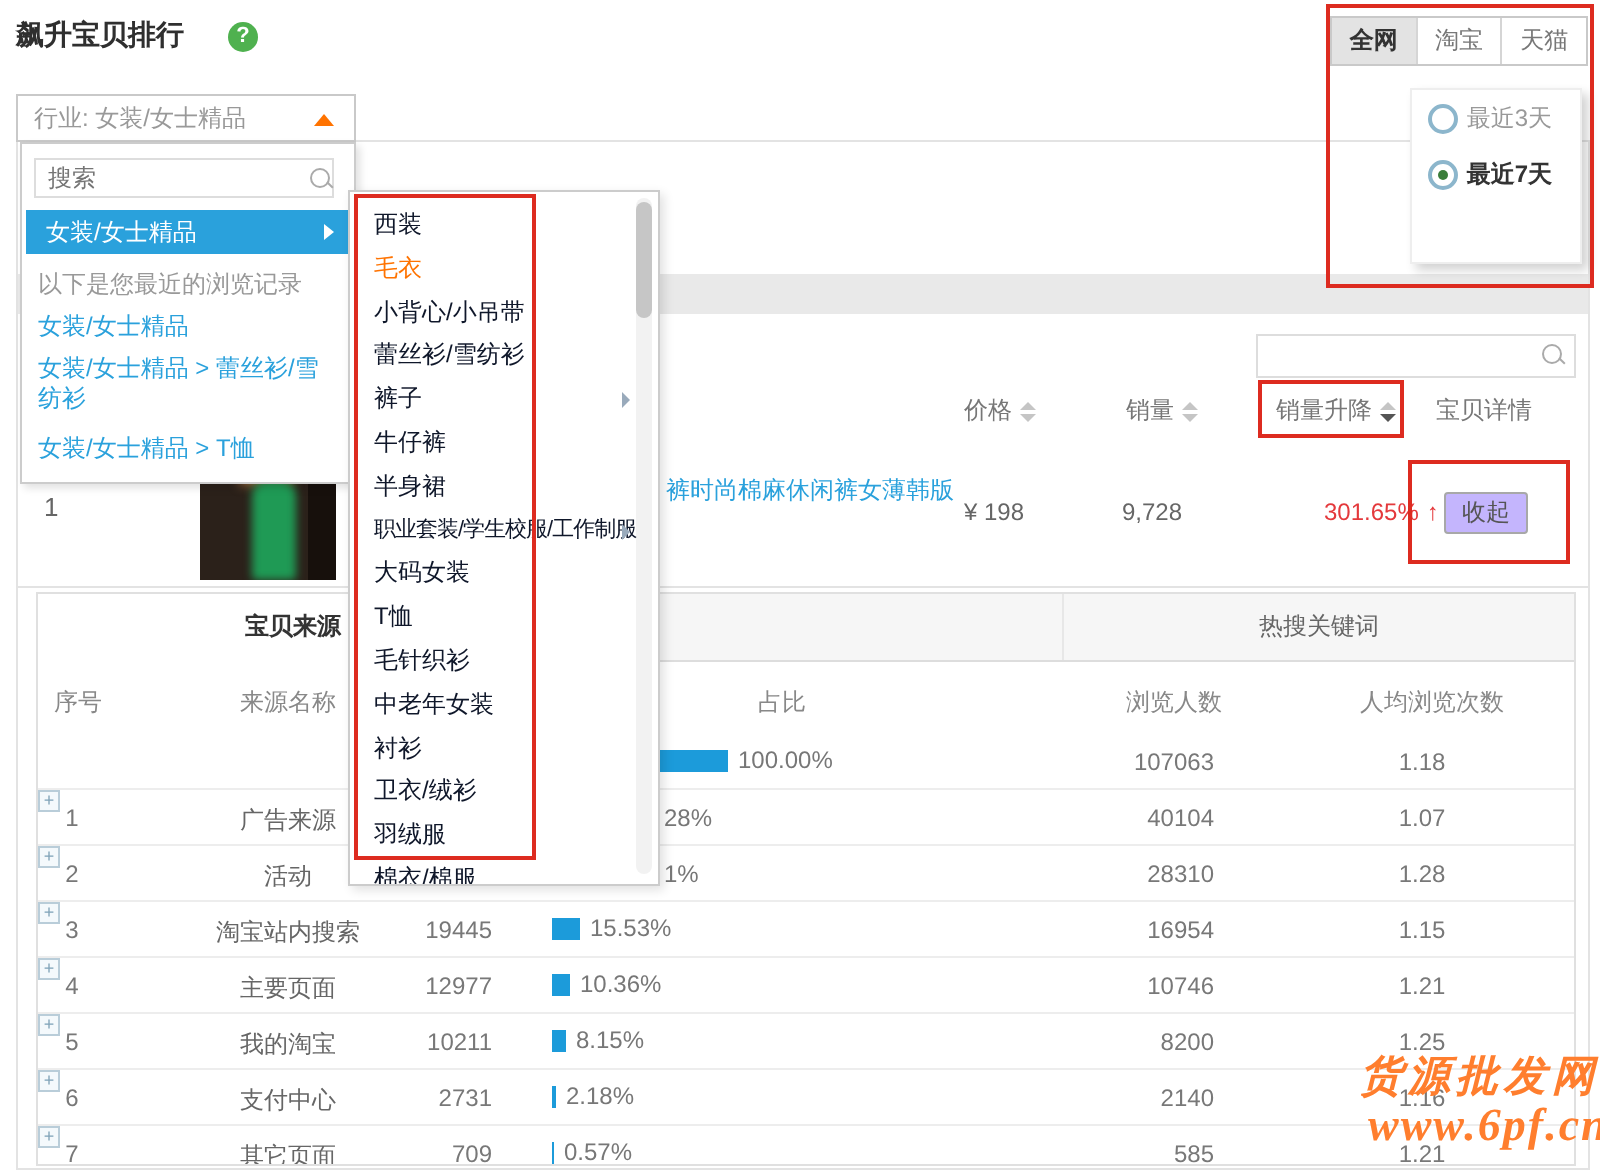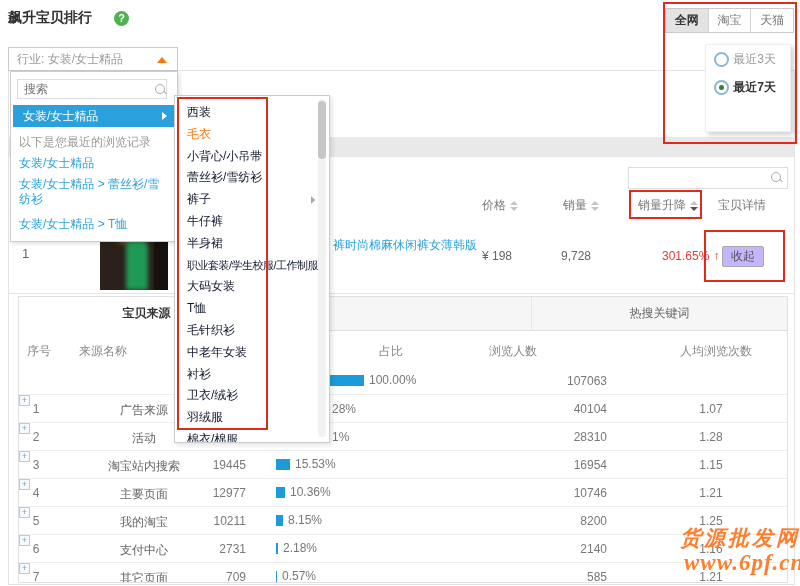--- a/index.html
+++ b/index.html
@@ -51,23 +51,23 @@
   .collapse-btn{left:722px;top:246px;width:42px;height:21px;border:1px solid #a8a8a8;border-radius:2px;background:#c4b5fd;
                 color:#555;text-align:center;line-height:19px;cursor:pointer;box-sizing:border-box;}
 
   
   .card2{left:18px;top:296px;width:770px;height:287px;border:1px solid #e0e0e0;box-sizing:border-box;background:#fff;overflow:hidden;}
   .tabbar{position:absolute;left:0;top:0;width:100%;height:34px;background:#f6f6f6;border-bottom:1px solid #ddd;display:flex;box-sizing:border-box;}
   .tab2{flex:1;text-align:center;line-height:33px;color:#666;border-left:1px solid #e7e7e7;cursor:pointer;}
   .tab2:first-child{border-left:none;}
   .tab2.active{background:#fff;color:#333;font-weight:bold;border-right:1px solid #ddd;height:34px;}
   .th2{position:absolute;top:46px;color:#888;}
-  .c-seq{left:8px;width:30px;} .c-name{left:60px;width:130px;text-align:left;}
+  .c-seq{left:8px;width:30px;} .c-name{left:60px;width:130px;text-align:center;}
   .c-pct{left:332px;width:80px;text-align:center;}
-  .c-vis{left:470px;width:130px;padding-right:8px;box-sizing:border-box;}
+  .c-vis{left:470px;width:130px;text-align:right;padding-right:8px;box-sizing:border-box;}
   .c-avg{left:627px;width:140px;text-align:center;}
   .rows{position:absolute;left:0;top:70px;width:100%;}
   .srow{position:relative;height:27px;border-top:1px solid #ededed;color:#787878;}
   .srow:first-child{border-top:none;}
   .srow .cell{position:absolute;top:7px;}
   .seqn{left:10px;width:14px;text-align:center;}
   .plus{left:27px;top:8px;width:11px;height:11px;border:1px solid #b9cdd9;background:#f4f9fc;color:#7fa3b8;
         font-size:9px;line-height:9px;text-align:center;cursor:pointer;box-sizing:border-box;}
   .namec{left:60px;width:130px;text-align:center;color:#666;}
   .views{left:117px;width:110px;text-align:right;}
@@ -187,20 +187,21 @@
     <div class="rows" id="source-rows">
         <div class="srow">
           <div class="cell seqn"></div>
           <div class="cell namec"></div>
           <div class="cell views"></div>
           <div class="cell barwrap">
             <span class="srcbar" style="width: 88px;"></span>
             <span class="pcttxt">100.00%</span>
           </div>
           <div class="cell visc">107063</div>
+          <div class="cell avgc">1.18</div>
         </div>
         <div class="srow">
           <div class="cell seqn">1</div>
           <div class="plus">+</div>
           <div class="cell namec">广告来源</div>
           <div class="cell views"></div>
           <div class="cell fragtxt">28%</div>
           <div class="cell visc">40104</div>
           <div class="cell avgc">1.07</div>
         </div>

